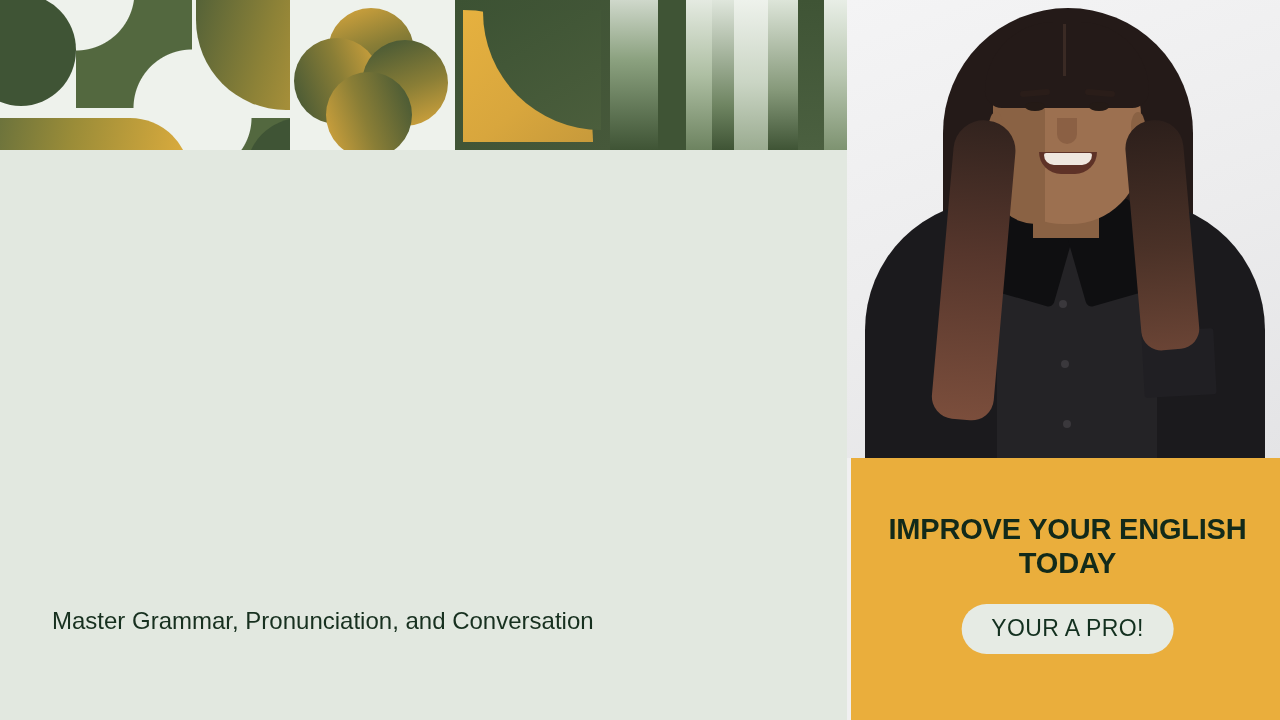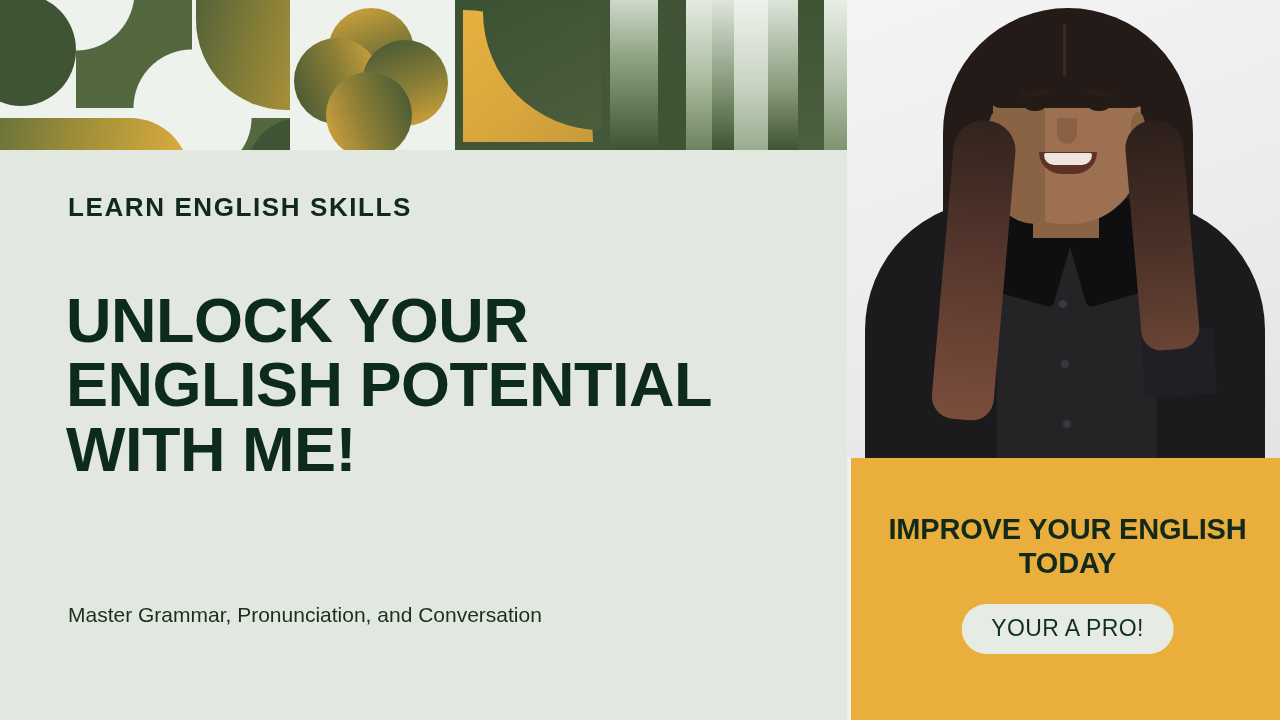--- a/index.html
+++ b/index.html
@@ -119,23 +119,23 @@
     font-size: 63px;
     line-height: 1.02;
     font-weight: 700;
     letter-spacing: -0.5px;
     color: #0d2b1d;
     font-family: "Liberation Sans", sans-serif;
     text-transform: uppercase;
   }
   .subhead {
     position: absolute;
-    left: 68px; top: 580px;
+    left: 52px; top: 580px;
     width: 600px;
-    font-size: 21px;
+    font-size: 24px;
     line-height: 1.38;
     font-weight: 400;
     color: #17301f;
     font-family: "Liberation Sans", sans-serif;
   }
 
   
   .right-col {
     position: absolute;
     left: 847px; top: 0;
@@ -356,22 +356,20 @@
           <div class="bar" style="width:26px; background:linear-gradient(180deg,#e4eae1 0%,#aebfa3 50%,#6d8360 100%);"></div>
           <div class="bar" style="width:22px; background:linear-gradient(180deg,#dfe6dc 0%,#6f8562 70%,#3f5435 100%);"></div>
           <div class="bar" style="width:34px; background:linear-gradient(180deg,#eef2ec 0%,#cad5c4 55%,#9aab90 100%);"></div>
           <div class="bar" style="width:30px; background:linear-gradient(180deg,#dde5d9 0%,#86997a 60%,#3f5435 100%);"></div>
           <div class="bar" style="width:26px; background:linear-gradient(180deg,#3f5435 0%,#4b6040 100%);"></div>
           <div class="bar" style="width:23px; background:linear-gradient(180deg,#e8eee6 0%,#b9c7b1 50%,#7e9371 100%);"></div>
         </div>
       </div>
     </div>
 
-    <div class="eyebrow">LEARN ENGLISH SKILLS</div>
-    <h1 class="headline">UNLOCK YOUR ENGLISH POTENTIAL WITH ME!</h1>
     <p class="subhead">Master Grammar, Pronunciation, and Conversation</p>
   </div>
 
   <div class="right-col">
 
     <div class="photo-area">
       <div class="ph hair-back"></div>
       <div class="ph torso"></div>
       <div class="ph torso-shade"></div>
       <div class="ph pocket"></div>

